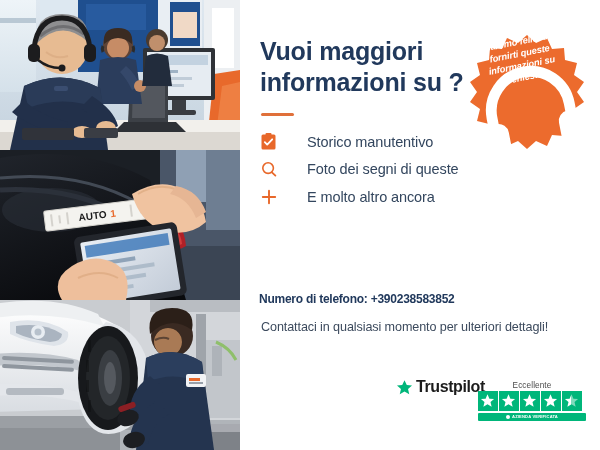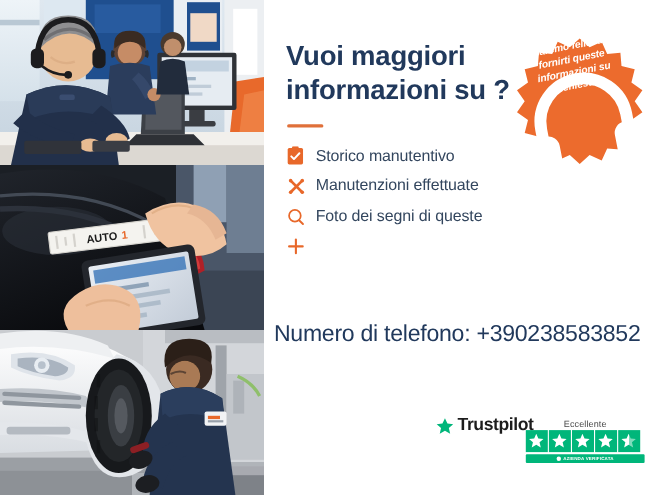--- a/index.html
+++ b/index.html
@@ -41,26 +41,26 @@
     margin-top:3px;width:96px;text-align:center;
     font-size:9.3px;line-height:1.28;font-weight:bold;color:#fff;
     font-style:italic;letter-spacing:-0.1px;
   }
 
   
   .features{position:absolute;left:21px;top:128px;width:300px;}
   .feat{display:flex;align-items:center;height:27.5px;}
   .feat-ico{width:26px;flex:0 0 26px;display:flex;align-items:center;justify-content:flex-start;}
   .feat-ico svg{display:block;}
-  .feat-label{font-size:14.5px;color:#33465e;letter-spacing:-0.1px;}
+  .feat-label{font-size:14.5px;color:#33465e;letter-spacing:-0.1px;margin-left:20px;}
 
   
   .phone{
-    position:absolute;left:9px;top:292px;
-    font-size:21px;font-weight:normal;color:#21395c;letter-spacing:-0.25px;
+    position:absolute;left:19px;top:292px;
+    font-size:12px;font-weight:bold;color:#21395c;letter-spacing:-0.25px;
   }
   .contact{
     position:absolute;left:21px;top:318px;width:330px;
     font-size:12.6px;line-height:1.52;color:#3c4a5d;letter-spacing:-0.1px;
   }
 
   
   .tp{position:absolute;left:156px;top:368px;width:190px;height:46px;}
   .tp-logo{position:absolute;left:0;top:10px;display:flex;align-items:center;}
   .tp-logo-star{width:17px;height:17px;margin-right:3px;}
@@ -333,35 +333,20 @@
         <span class="feat-ico">
           <svg width="15" height="17" viewBox="0 0 15 17" aria-hidden="true">
             <rect x="0.5" y="1.5" width="14" height="15" rx="1.5" fill="#e8682a"></rect>
             <rect x="4.5" y="0" width="6" height="3.4" rx="1" fill="#e8682a"></rect>
             <path d="M3.8 9.2 L6.2 11.6 L11.2 6.3" stroke="#ffffff" stroke-width="1.8" fill="none" stroke-linecap="round" stroke-linejoin="round"></path>
           </svg>
         </span>
         <span class="feat-label">Storico manutentivo</span>
       </div>
 
-      <div class="feat">
-        <span class="feat-ico">
-          <svg width="17" height="17" viewBox="0 0 18 18" aria-hidden="true">
-            <g stroke="#e8682a" stroke-width="2.6" stroke-linecap="round">
-              <path d="M3.4 3.4 L14.6 14.6"></path>
-              <path d="M14.6 3.4 L3.4 14.6"></path>
-            </g>
-            <circle cx="3.4" cy="3.4" r="1.7" fill="#e8682a"></circle>
-            <circle cx="14.6" cy="14.6" r="1.7" fill="#e8682a"></circle>
-            <circle cx="14.6" cy="3.4" r="1.7" fill="#e8682a"></circle>
-            <circle cx="3.4" cy="14.6" r="1.7" fill="#e8682a"></circle>
-          </svg>
-        </span>
-        <span class="feat-label">Manutenzioni effettuate</span>
-      </div>
 
       <div class="feat">
         <span class="feat-ico">
           <svg width="16" height="16" viewBox="0 0 16 16" aria-hidden="true">
             <circle cx="7.1" cy="7.1" r="5.3" fill="none" stroke="#e8682a" stroke-width="1.6"></circle>
             <path d="M10.9 11.3 L14.4 14.6" stroke="#e8682a" stroke-width="1.8" stroke-linecap="round"></path>
           </svg>
         </span>
         <span class="feat-label">Foto dei segni di queste</span>
       </div>
@@ -369,28 +354,30 @@
 
       <div class="feat">
         <span class="feat-ico">
           <svg width="16" height="16" viewBox="0 0 16 16" aria-hidden="true">
             <g stroke="#e8682a" stroke-width="1.9" stroke-linecap="round">
               <path d="M8 1.8 V14.2"></path>
               <path d="M1.8 8 H14.2"></path>
             </g>
           </svg>
         </span>
+        <span class="feat-label">E molto altro ancora</span>
       </div>
     </div>
 
     <div class="phone">
       <span>Numero di telefono: </span><span>+390238583852</span>
     </div>
 
     <div class="contact">
+      <div>Contattaci in qualsiasi momento per ulteriori dettagli!</div>
     </div>
 
     <div class="tp">
       <div class="tp-logo">
         <svg class="tp-logo-star" viewBox="0 0 24 24" aria-hidden="true">
           <path d="M12 1.6 L15.2 8.6 L22.6 9.3 L17 14.2 L18.7 21.6 L12 17.7 L5.3 21.6 L7 14.2 L1.4 9.3 L8.8 8.6 Z" fill="#00b67a"></path>
         </svg>
         <span class="tp-word">Trustpilot</span>
       </div>
 

